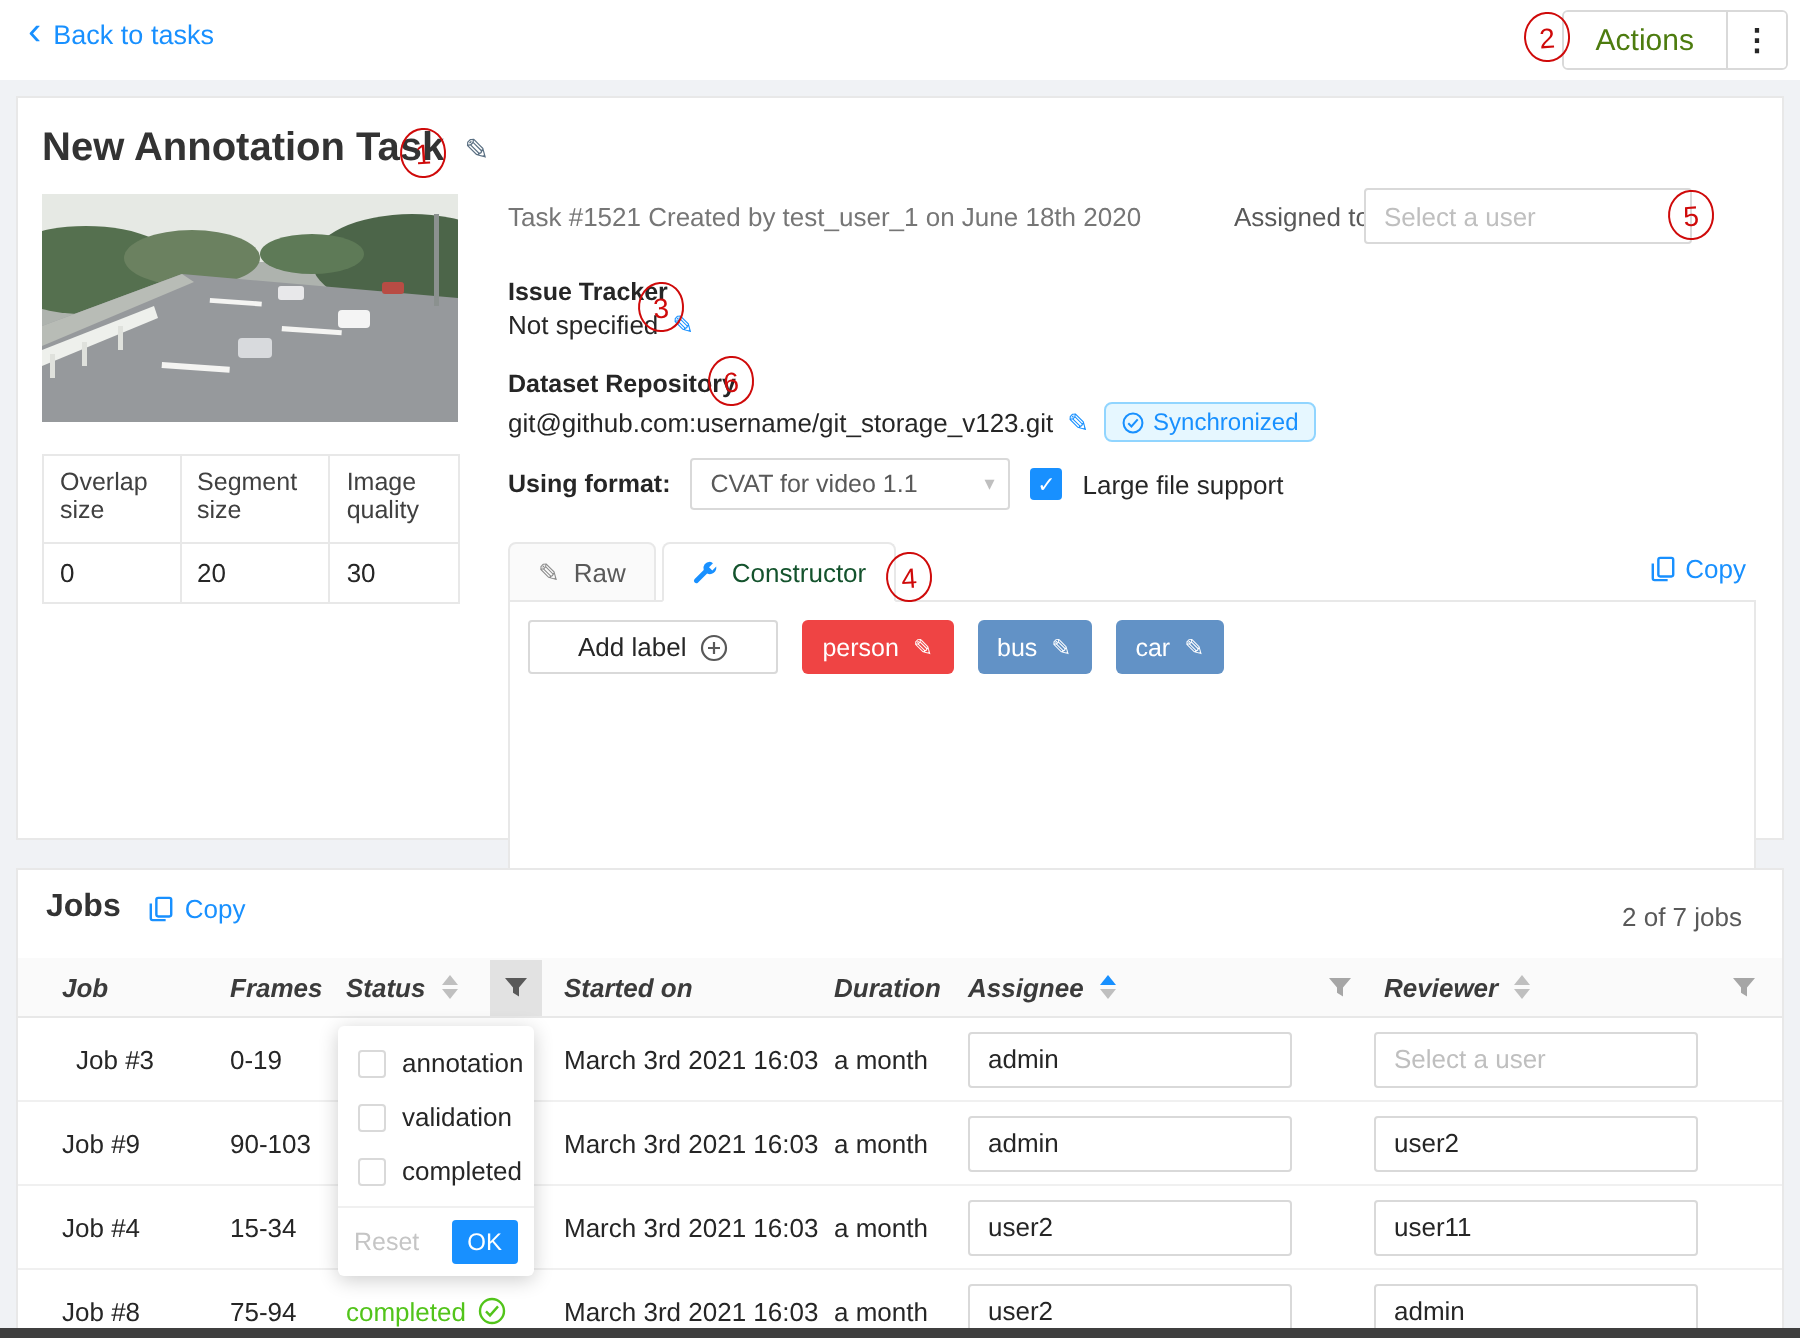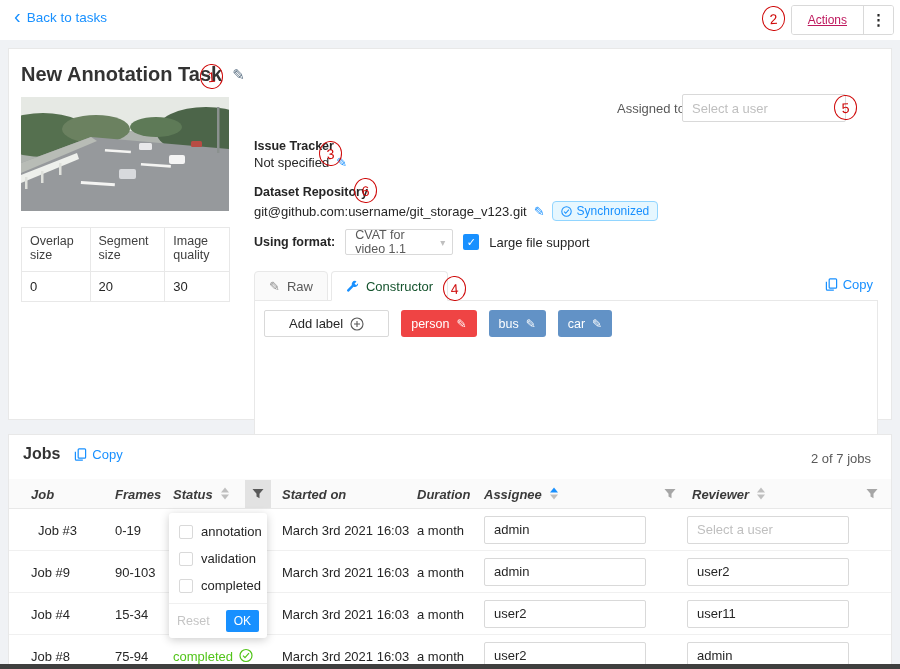--- a/index.html
+++ b/index.html
@@ -9,22 +9,22 @@
     background:#f0f2f5; font-family:"Liberation Sans", sans-serif;
     font-size:13px; color:#262626;
   }
   
   .topbar { position:absolute; left:0; top:0; width:900px; height:40px; background:#fff; }
   .back-link { position:absolute; left:14px; top:9px; color:#1890ff; cursor:pointer;
     display:flex; align-items:center; gap:6px; text-decoration:none; font-size:13.5px; }
   .back-chev { font-size:20px; line-height:18px; margin-top:-2px; }
   .actions-group { position:absolute; right:6px; top:5px; height:30px; display:flex;
     border:1px solid #d9d9d9; border-radius:3px; background:#fff; overflow:hidden; }
-  .actions-btn { border:none; background:#fff; padding:0 16px; font-size:12px; color:#be185d; cursor:pointer;
-    font-family:inherit;text-decoration:underline; }
+  .actions-btn { border:none; background:#fff; padding:0 16px; font-size:15px; color:#4d7c0f; cursor:pointer;
+    font-family:inherit; }
   .actions-more { border:none; border-left:1px solid #d9d9d9; background:#fff; width:30px; cursor:pointer; }
   .dots { font-size:15px; font-weight:bold; color:#262626; }
   
   .mark { position:absolute; width:23px; height:25px; border:1.7px solid #cf0a0a; border-radius:52% 48% 50% 50%;
     color:#cf0a0a; font-size:14px; display:flex; align-items:center; justify-content:center;
     z-index:60; transform:rotate(-4deg); }
   
   .card { position:absolute; background:#fff; border:1px solid #e8e8e8; }
   .main-card { left:8px; top:48px; width:884px; height:372px; }
   .jobs-card { left:8px; top:434px; width:884px; height:235px; }
@@ -45,21 +45,21 @@
   .select input { border:none; outline:none; width:100%; height:100%; padding:0 9px; font-size:13px;
     color:#262626; background:transparent; font-family:inherit; }
   .select input::placeholder { color:#bfbfbf; }
   .assignee-select { position:absolute; left:673px; top:45px; width:164px; height:28px; }
   .block-label { position:absolute; font-weight:bold; font-size:12.5px; color:#262626; }
   .block-value { position:absolute; display:flex; align-items:center; gap:7px; font-size:13px; }
   .badge { display:inline-flex; align-items:center; gap:5px; border:1px solid #91d5ff; background:#e6f7ff;
     color:#1890ff; font-size:12px; padding:2px 8px; border-radius:4px; }
   .format-row { position:absolute; left:245px; top:180px; display:flex; align-items:center; gap:10px; }
   .format-label { font-weight:bold; font-size:12.5px; }
-  .format-select { width:108px; height:26px; position:relative; color:#595959; }
+  .format-select { width:160px; height:26px; position:relative; color:#595959; }
   .format-select .val { padding:0 9px; font-size:12.5px; color:#595959; flex:1; }
   .caret-down { color:#bfbfbf; font-size:10px; margin-right:7px; }
   .checkbox { width:16px; height:16px; background:#1890ff; border-radius:2px; color:#fff;
     display:inline-flex; align-items:center; justify-content:center; font-size:11px; cursor:pointer; }
   
   .tabbar { position:absolute; left:245px; top:222px; width:624px; height:30px; display:flex; gap:3px; }
   .tab { display:flex; align-items:center; gap:7px; padding:0 14px; border:1px solid #e8e8e8;
     border-radius:4px 4px 0 0; background:#fafafa; color:#595959; cursor:pointer; font-size:13px; }
   .tab.active { background:#fff; color:#14532d; border-bottom-color:#fff; position:relative; z-index:2; }
   .copy-link { position:absolute; right:18px; top:228px; color:#1890ff; display:flex; align-items:center;
@@ -171,20 +171,21 @@
         <th>Image quality</th>
       </tr>
       <tr>
         <td>0</td>
         <td>20</td>
         <td>30</td>
       </tr>
     </tbody>
       </table>
 
+    <div class="meta">Task #1521 Created by test_user_1 on June 18th 2020</div>
 
     <span class="assigned-label">Assigned to</span>
     <span class="select assignee-select">
       <input placeholder="Select a user" style="">
     </span>
 
     <div class="block-label" style="left:245px;top:90px">Issue Tracker</div>
     <div class="block-value" style="left:245px;top:106px">
       <span>Not specified</span>
       <span class="pencil blue">✎</span>

